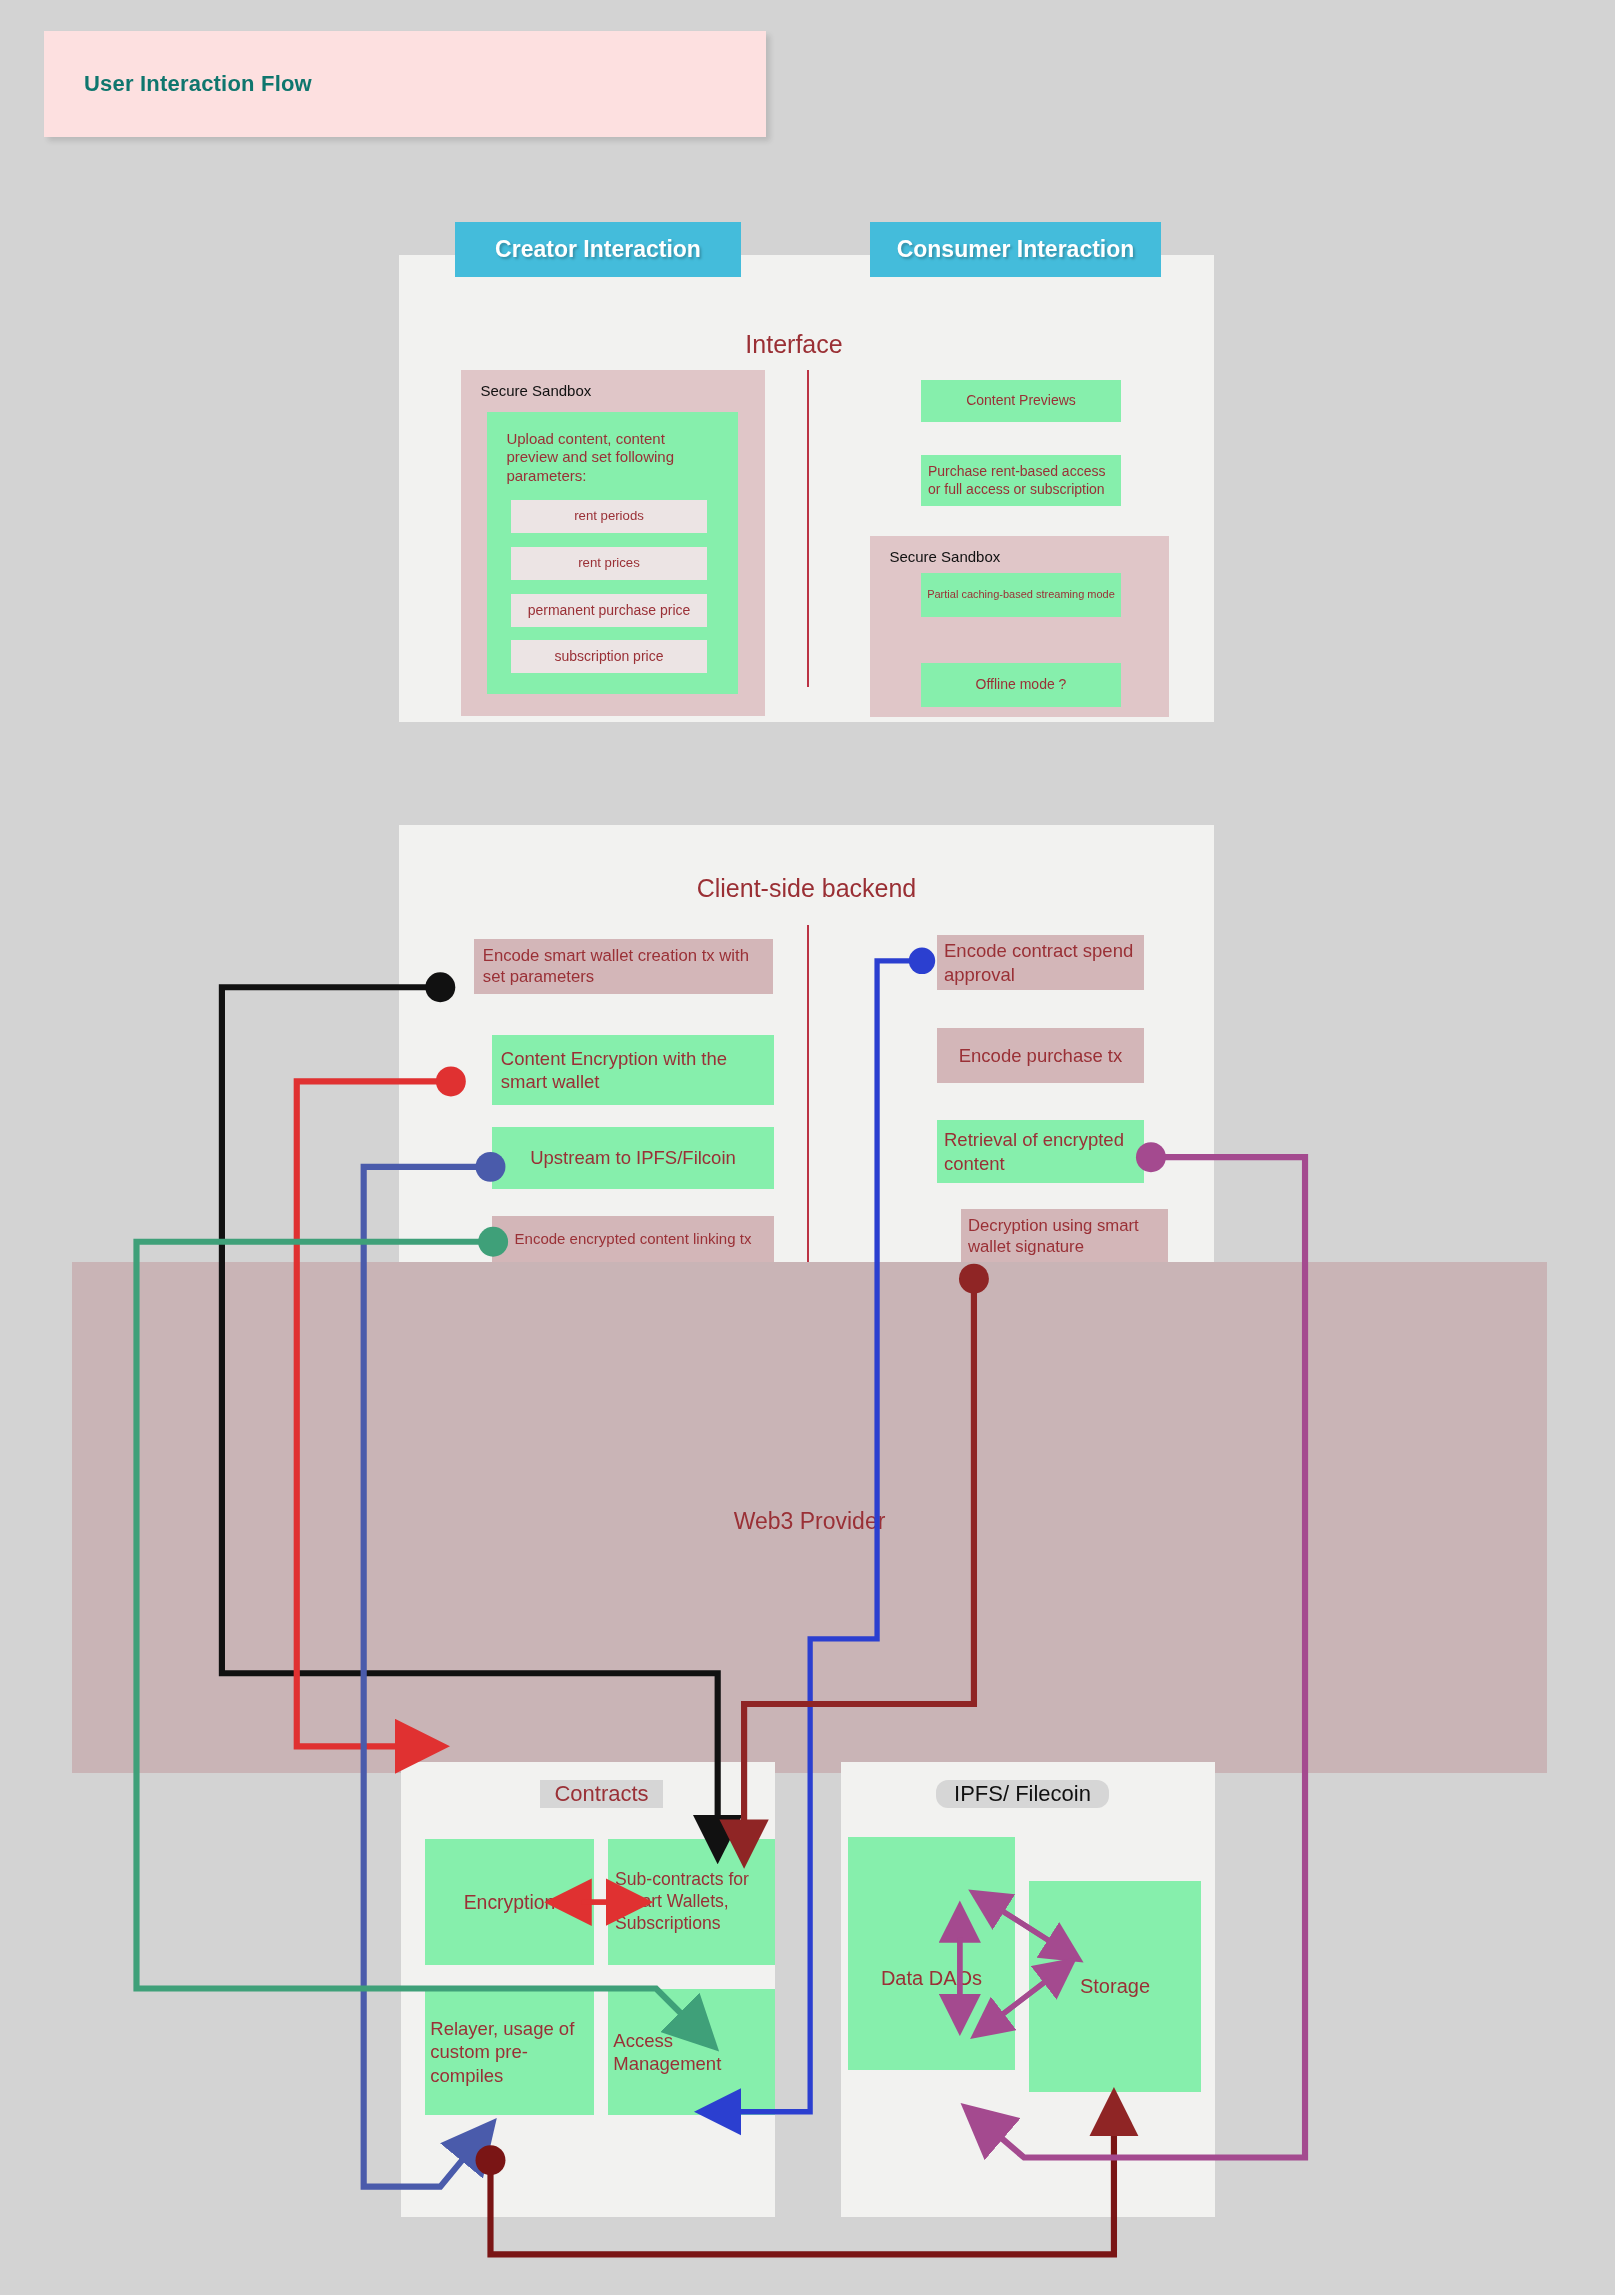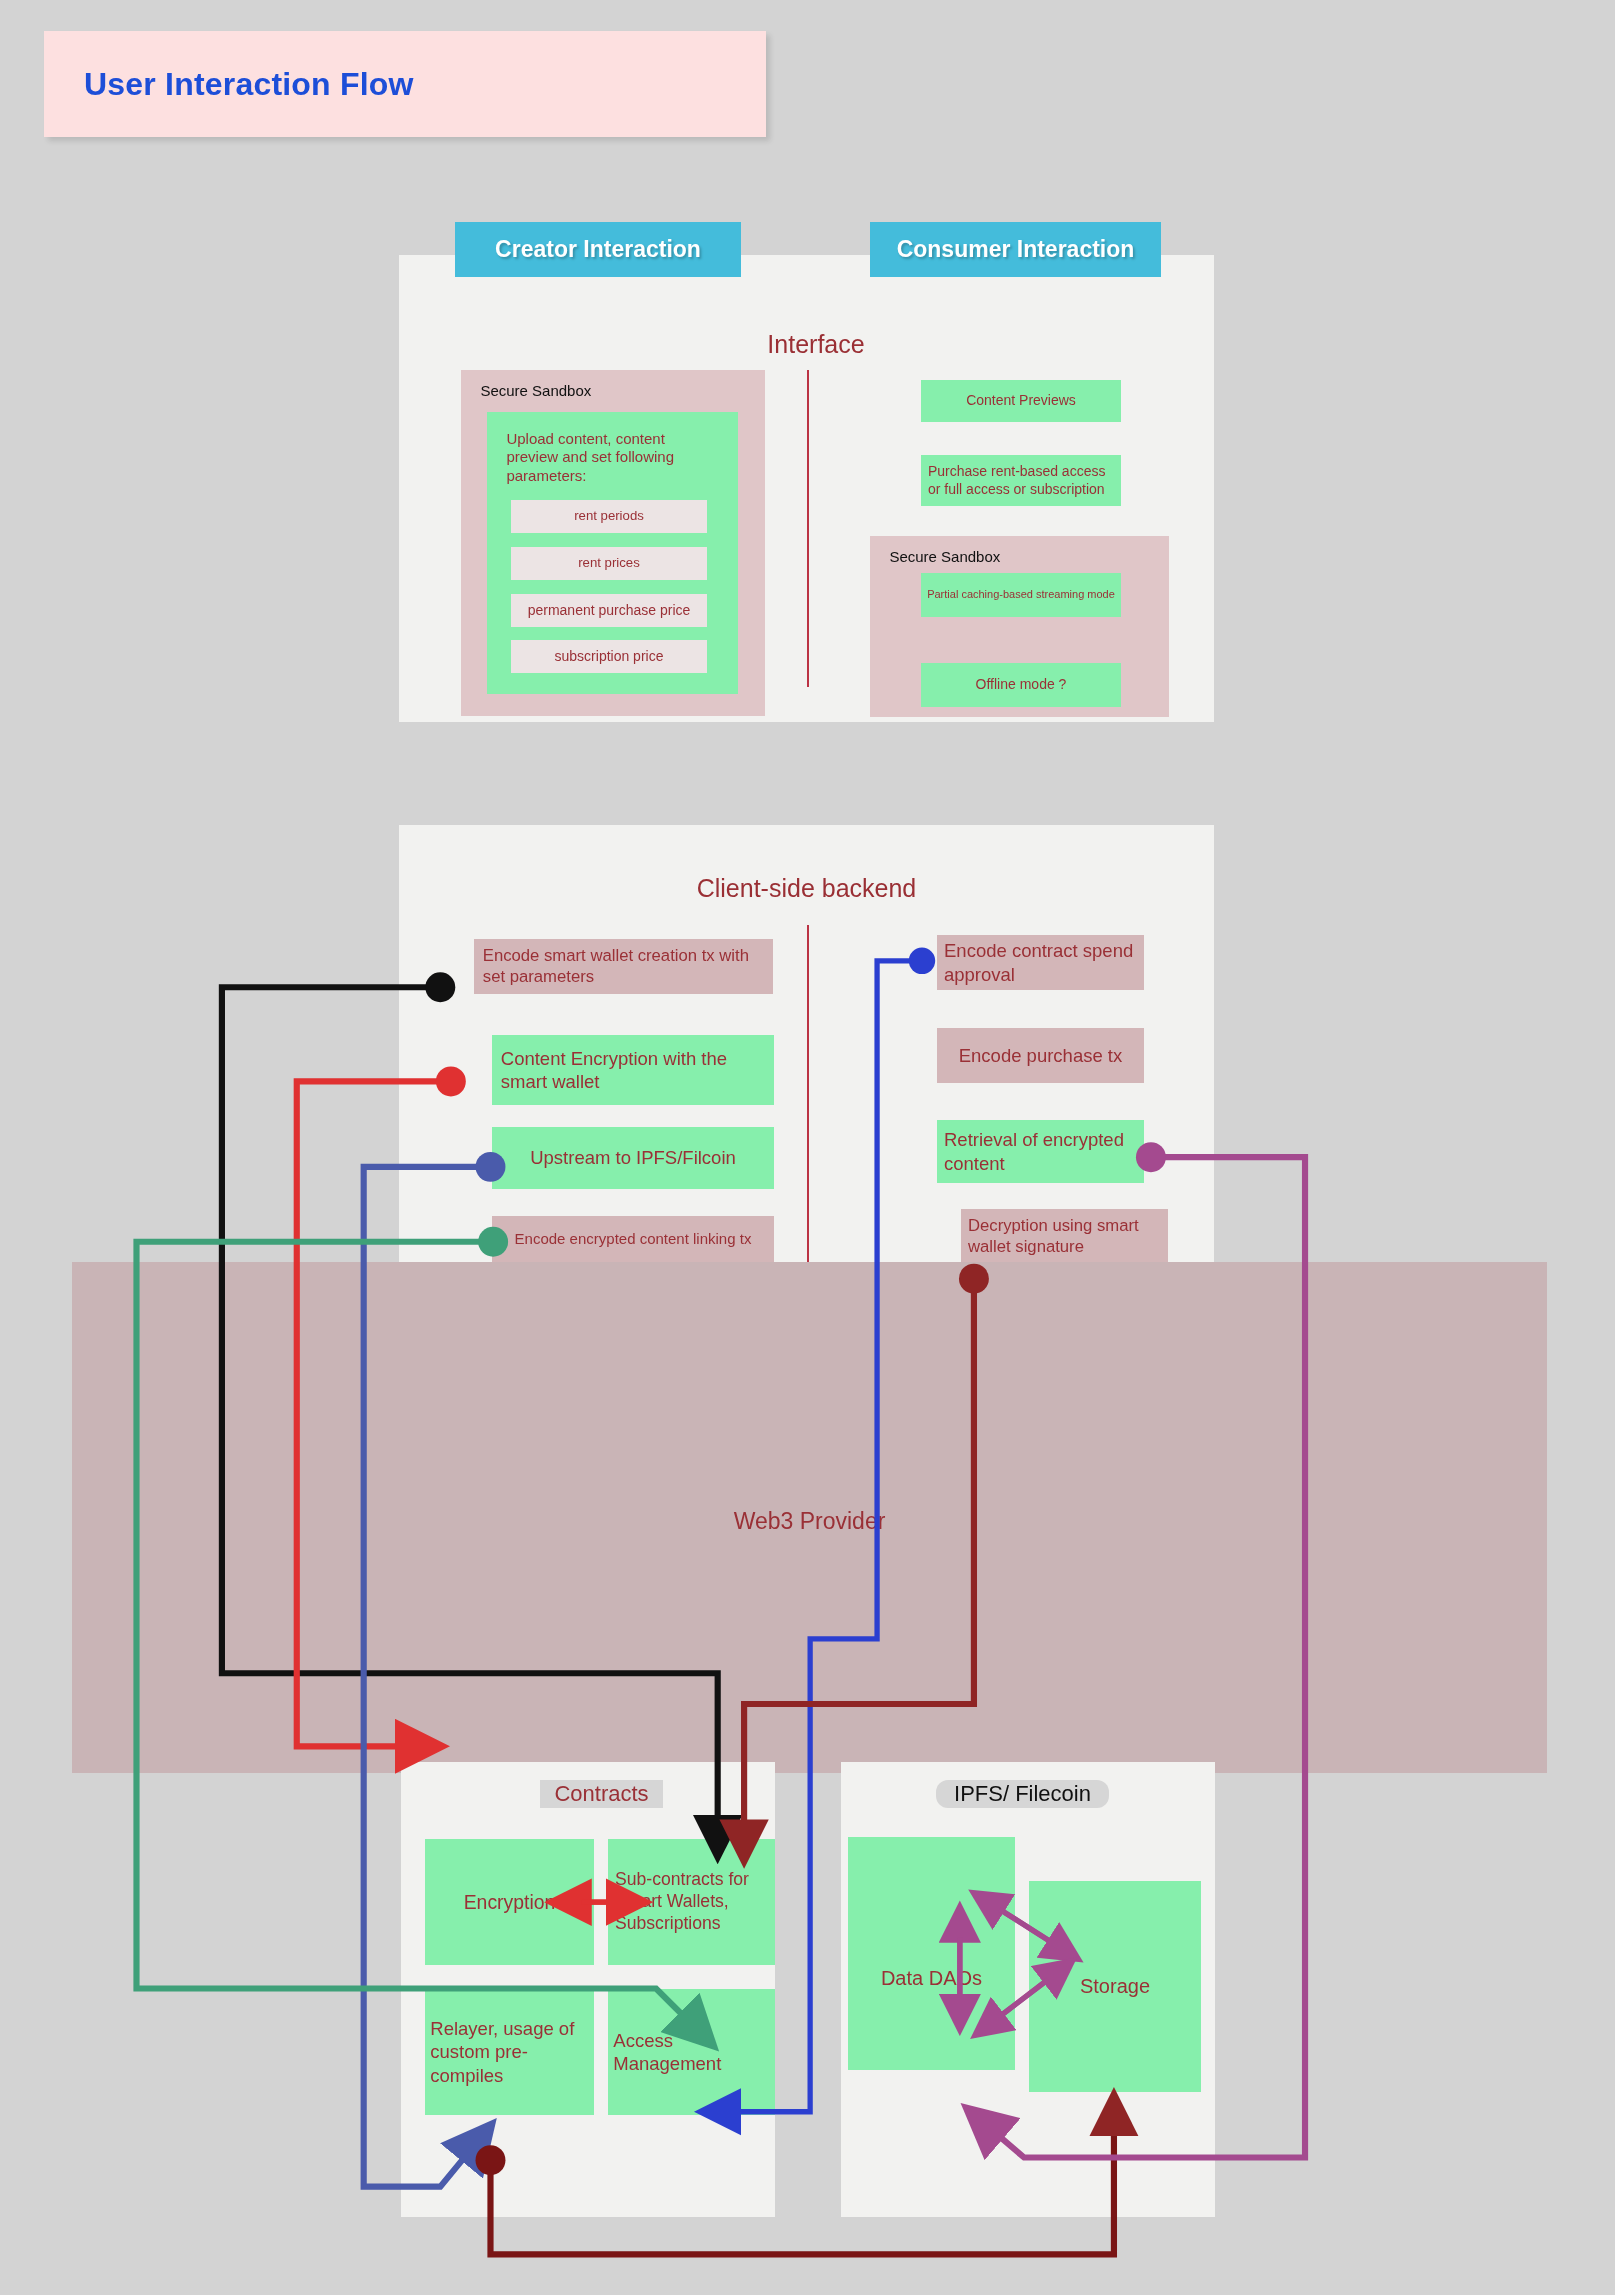--- a/index.html
+++ b/index.html
@@ -3,21 +3,21 @@
 <meta charset="utf-8">
 <style>
   html,body{margin:0;padding:0;background:#d3d3d3;}
   body{width:1615px;height:2295px;position:relative;overflow:hidden;
        font-family:"Liberation Sans",sans-serif;}
   .abs{position:absolute;}
   
   #title-card{left:44px;top:31px;width:722px;height:106px;background:#fde0e0;
     box-shadow:3.5px 3.5px 5.3px rgba(0,0,0,.12);}
   #title-text{position:absolute;left:40px;top:50%;transform:translateY(-50%);
-    font-size:32px;font-weight:bold;color:#1d4ed8;letter-spacing:0.2px;}
+    font-size:22px;font-weight:bold;color:#0f766e;letter-spacing:0.2px;}
   
   .panel{background:#f2f2f0;}
   .hdr-blue{background:#44bcdb;color:#fff;font-weight:bold;font-size:23px;
     display:flex;align-items:center;justify-content:center;
     text-shadow:1.8px 1.8px 2.6px rgba(0,0,0,.25);}
   .panel-title{color:#9a2f34;font-size:25px;text-align:center;width:100%;}
   .sandbox{background:#e0c6c8;}
   .sandbox-label{position:absolute;left:19.4px;top:12.3px;font-size:15px;color:#111;}
   .grey-box{background:#86efac;color:#9a3036;display:flex;align-items:center;
     justify-content:center;text-align:left;line-height:1.25;}
@@ -40,21 +40,21 @@
 
 <div class="abs" id="title-card">
   <div id="title-text">User Interaction Flow</div>
 </div>
 
 <div class="abs panel" id="interface-panel" style="left:399px;top:255px;width:815px;height:467px;"></div>
 
 <div class="abs hdr-blue" style="left:455px;top:222px;width:286px;height:55px;">Creator Interaction</div>
 <div class="abs hdr-blue" style="left:870px;top:222px;width:291px;height:55px;">Consumer Interaction</div>
 
-<div class="abs panel-title" style="left:399px;top:330px;width:790px;padding-left:22px;">Interface</div>
+<div class="abs panel-title" style="left:399px;top:330px;width:790px;">Interface</div>
 
 <div class="abs sandbox" style="left:461px;top:370px;width:304px;height:346px;">
   <div class="sandbox-label">Secure Sandbox</div>
 </div>
 <div class="abs grey-box" style="left:487px;top:412px;width:251px;height:282px;align-items:flex-start;padding-top:17.6px;box-sizing:border-box;">
   <div style="width:100%;">
     <div style="font-size:15px;padding:0 19.4px 12.3px;">Upload content, content preview and set following parameters:</div>
   </div>
 </div>
 <div class="abs light-box" style="left:511px;top:500px;width:196px;height:33px;font-size:13.2px;">rent periods</div>

